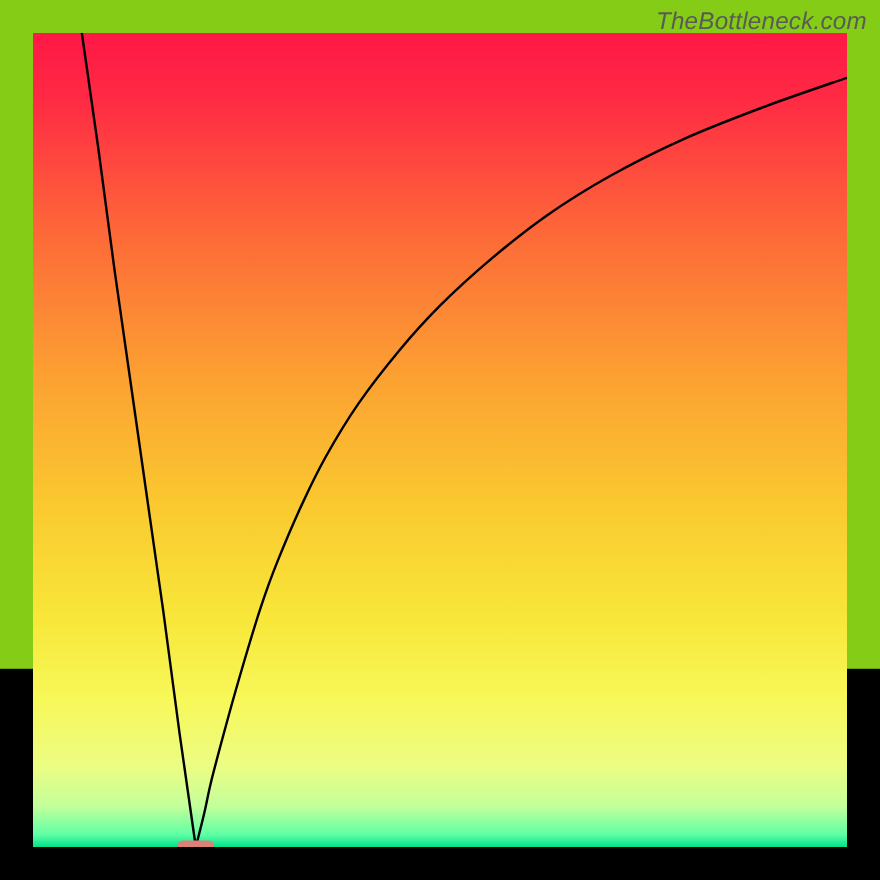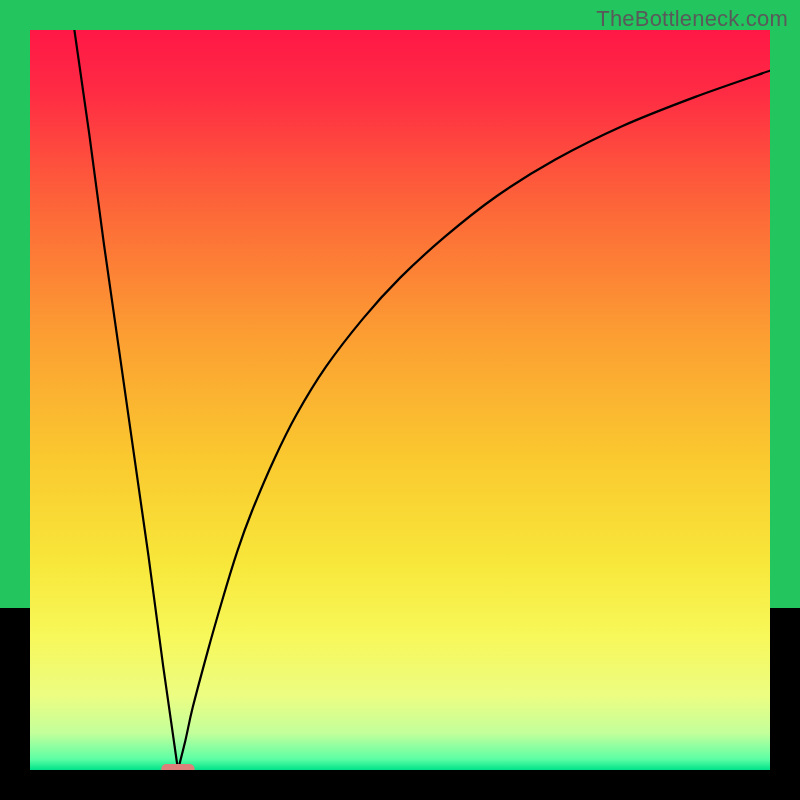--- a/index.html
+++ b/index.html
@@ -8,21 +8,22 @@
     width: 800px;
     height: 800px;
     background: #000;
     font-family: Arial, Helvetica, sans-serif;
     overflow: hidden;
   }
   .frame {
     position: relative;
     width: 800px;
     height: 608px;
-    background: #22c55e;
+    background: #84cc16;
+    font-style: italic;
   }
   .plot {
     position: absolute;
     left: 30px;
     top: 30px;
     width: 740px;
     height: 740px;
   }
   .watermark {
     position: absolute;

